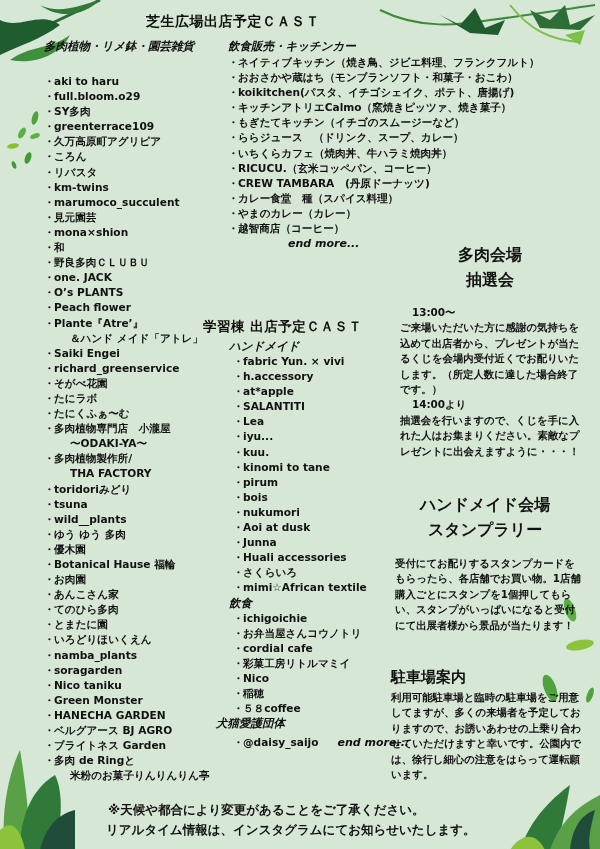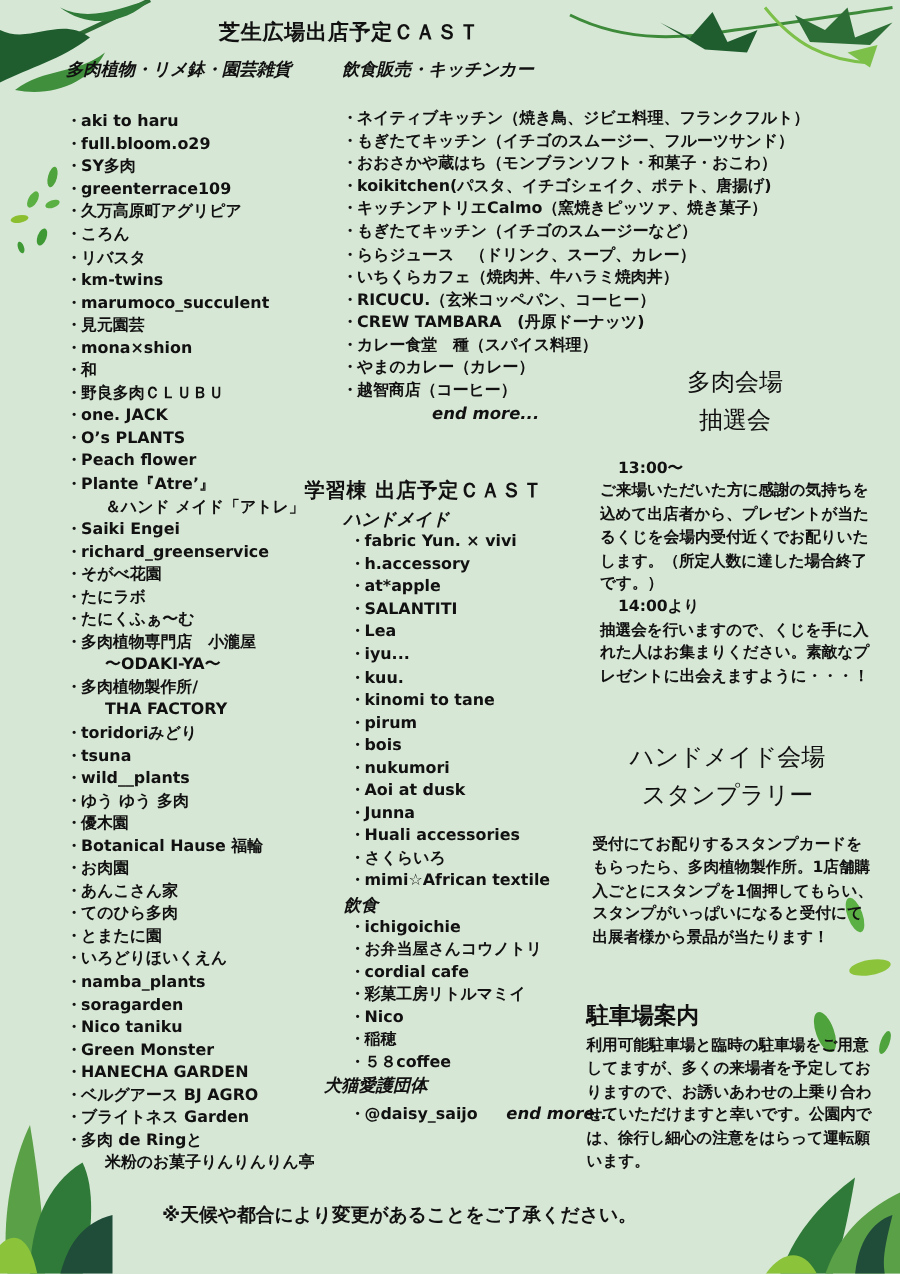--- a/index.html
+++ b/index.html
@@ -6,21 +6,21 @@
   body{width:600px;height:849px;overflow:hidden;background:#d7e7d5;position:relative;
        font-family:"DejaVu Sans","Liberation Sans",sans-serif;color:#111;}
   .abs{position:absolute;}
   .title{font-size:13.5px;font-weight:bold;letter-spacing:0.5px;white-space:nowrap;}
   .sub{font-size:11.5px;font-weight:bold;white-space:nowrap;font-style:italic;}
   ul.list{list-style:none;margin:0;padding:0;}
   ul.list li{font-size:10.6px;font-weight:bold;line-height:15.1px;white-space:nowrap;}
   ul.list li .dot{display:inline-block;width:10px;}
   ul.list li.cont{padding-left:26px;}
   .para{font-size:10.4px;font-weight:bold;line-height:15.4px;}
-  .bigt{font-size:16px;font-weight:normal;text-align:center;line-height:25px;}
+  .bigt{font-size:16px;font-weight:bold;text-align:center;line-height:25px;}
   svg{position:absolute;overflow:visible;}
 </style>
 </head>
 <body>
 
 <svg width="130" height="70" style="left:0;top:0">
   <path d="M0,40 C30,35 60,20 100,0" stroke="#2d6b34" stroke-width="3" fill="none"></path>
   <path d="M0,20 C20,30 40,10 60,25 C40,40 20,45 0,55Z" fill="#1f5d2e"></path>
   <path d="M10,60 C30,45 50,50 70,35 C60,55 35,65 10,60Z" fill="#3f8f3c"></path>
   <path d="M40,5 C60,15 80,5 100,0 C85,15 60,20 40,5Z" fill="#2f7a38"></path>
@@ -109,23 +109,22 @@
       <li><span class="dot">・</span><span>HANECHA  GARDEN</span></li>
       <li><span class="dot">・</span><span>ベルグアース BJ AGRO</span></li>
       <li><span class="dot">・</span><span>ブライトネス Garden</span></li>
       <li><span class="dot">・</span><span>多肉 de Ringと</span></li>
       <li class="cont"><span>米粉のお菓子りんりんりん亭</span></li>
     </ul>
 </div>
 
 <div class="abs" style="left:228px;top:39px">
   <div class="sub">飲食販売・キッチンカー</div>
-  <ul class="list" id="food-list" style="margin-top:18px">
+  <ul class="list" id="food-list" style="margin-top:1px">
       <li><span class="dot">・</span><span>ネイティブキッチン（焼き鳥、ジビエ料理、フランクフルト）</span></li>
-      <li><span class="dot">・</span><span>もぎたてキッチン（イチゴのスムージー、フルーツサンド）</span></li>
       <li><span class="dot">・</span><span>おおさかや蔵はち（モンブランソフト・和菓子・おこわ）</span></li>
       <li><span class="dot">・</span><span>koikitchen(パスタ、イチゴシェイク、ポテト、唐揚げ)</span></li>
       <li><span class="dot">・</span><span>キッチンアトリエCalmo（窯焼きピッツァ、焼き菓子）</span></li>
       <li><span class="dot">・</span><span>もぎたてキッチン（イチゴのスムージーなど）</span></li>
       <li><span class="dot">・</span><span>ららジュース　（ドリンク、スープ、カレー）</span></li>
       <li><span class="dot">・</span><span>いちくらカフェ（焼肉丼、牛ハラミ焼肉丼）</span></li>
       <li><span class="dot">・</span><span>RICUCU.（玄米コッペパン、コーヒー）</span></li>
       <li><span class="dot">・</span><span>CREW TAMBARA　(丹原ドーナッツ)</span></li>
       <li><span class="dot">・</span><span>カレー食堂　種（スパイス料理）</span></li>
       <li><span class="dot">・</span><span>やまのカレー（カレー）</span></li>
@@ -180,20 +179,21 @@
   <div style="padding-left:12px">13:00〜</div>
   <div>ご来場いただいた方に感謝の気持ちを込めて出店者から、プレゼントが当たるくじを会場内受付近くでお配りいたします。（所定人数に達した場合終了です。）</div>
   <div style="padding-left:12px">14:00より</div>
   <div>抽選会を行いますので、くじを手に入れた人はお集まりください。素敵なプレゼントに出会えますように・・・！</div>
 </div>
 
 <div class="abs bigt" style="left:405px;top:492px;width:160px">
   <div>ハンドメイド会場</div>
   <div>スタンプラリー</div>
 </div>
-<div class="abs para" style="left:395px;top:556px;width:190px">受付にてお配りするスタンプカードをもらったら、多肉植物製作所。1店舗購入ごとにスタンプを1個押してもらい、スタンプがいっぱいになると受付にて出展者様から景品が当たります！</div>
+<div class="abs para" style="left:395px;top:556px;width:190px">受付にてお配りするスタンプカードをもらったら、各店舗でお買い物。1店舗購入ごとにスタンプを1個押してもらい、スタンプがいっぱいになると受付にて出展者様から景品が当たります！</div>
 
 <div class="abs" style="left:391px;top:668px;font-size:15px;font-weight:bold">駐車場案内</div>
 <div class="abs para" style="left:391px;top:690px;width:196px">利用可能駐車場と臨時の駐車場をご用意してますが、多くの来場者を予定しておりますので、お誘いあわせの上乗り合わせていただけますと幸いです。公園内では、徐行し細心の注意をはらって運転願います。</div>
 
 <div class="abs" style="left:106px;top:800px;font-size:12.5px;font-weight:bold;line-height:20px;white-space:nowrap">
   <div style="padding-left:2px">※天候や都合により変更があることをご了承ください。</div>
+  <div>リアルタイム情報は、インスタグラムにてお知らせいたします。</div>
 </div>
 
 </body></html>

